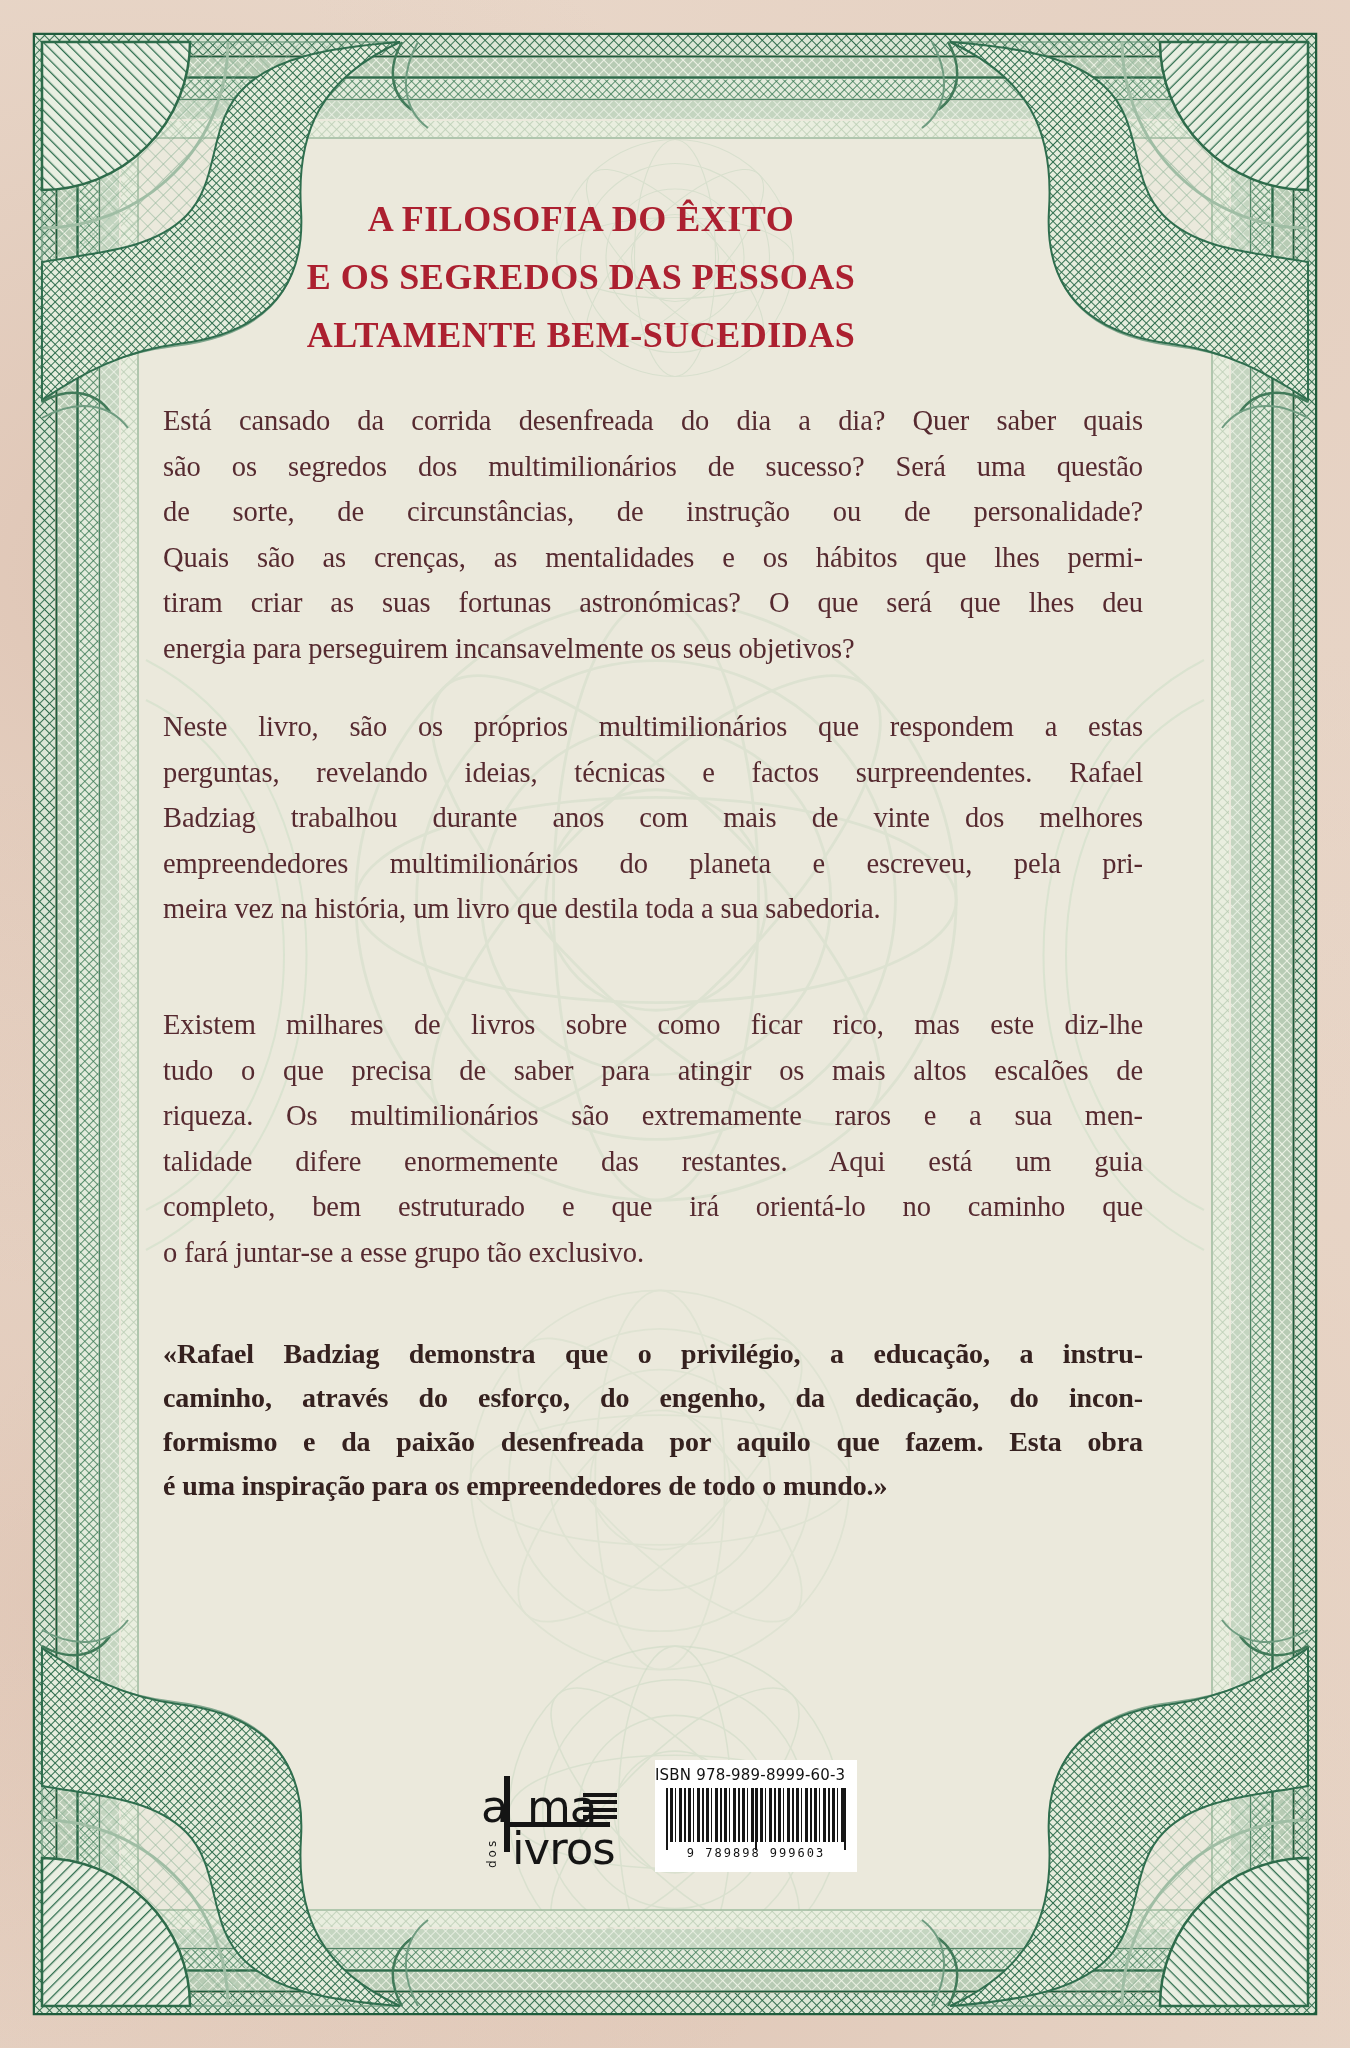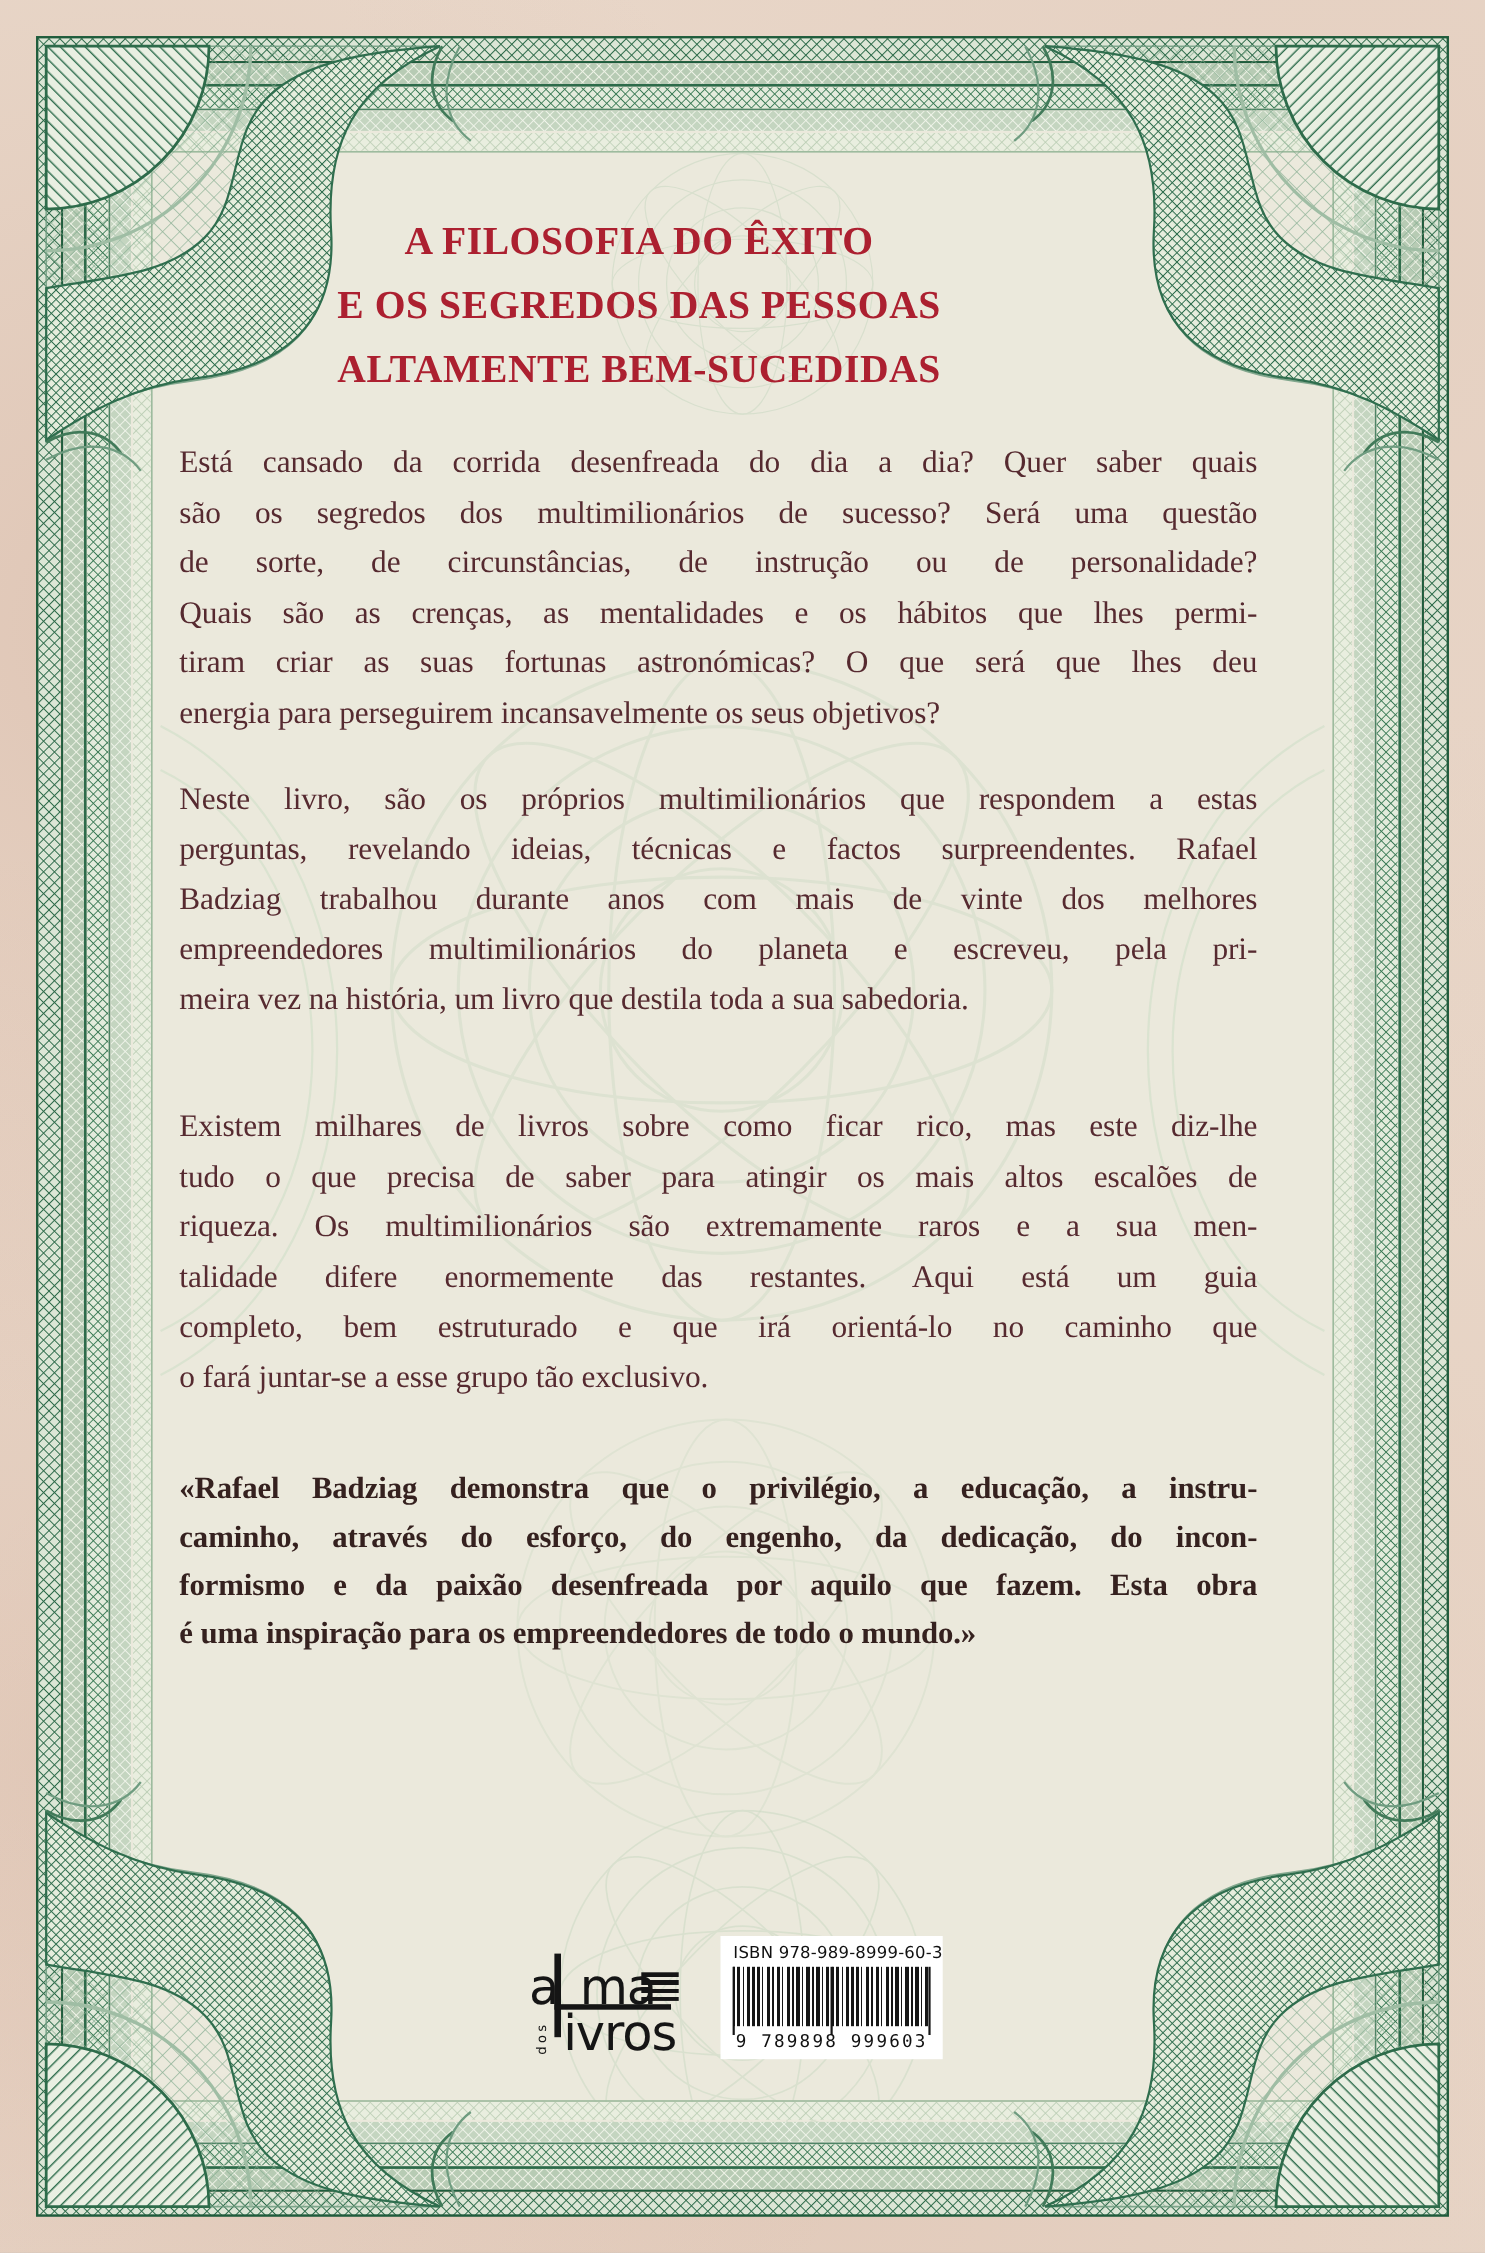--- a/index.html
+++ b/index.html
@@ -53,32 +53,32 @@
     writing-mode:vertical-rl;transform:rotate(180deg);
   }
   .logo-lines{position:absolute;left:102px;top:11px;width:34px;height:26px;
     background:repeating-linear-gradient(#151515 0 4px, transparent 4px 7.4px);}
 
   
   .barcode-box{
     position:absolute;left:655px;top:1760px;width:202px;height:112px;background:#ffffff;
     font-family:"DejaVu Sans", sans-serif;color:#111;
   }
-  .isbn-label{position:absolute;left:0;top:6px;width:202px;text-align:right;
+  .isbn-label{position:absolute;left:0;top:6px;width:202px;text-align:left;
     font-size:15px;letter-spacing:.2px;}
   .bars{
     position:absolute;left:11px;top:28px;width:180px;height:54px;
     background:repeating-linear-gradient(90deg,
       #161616 0 2px, #fff 2px 4px, #161616 4px 7px, #fff 7px 9px,
       #161616 9px 10px, #fff 10px 13px, #161616 13px 16px, #fff 16px 18px);
   }
   .guard{position:absolute;top:28px;width:2px;height:62px;background:#161616;}
   .guard.g1{left:11px;} .guard.g2{left:100px;} .guard.g3{left:189px;}
   .bc-digits{position:absolute;left:0;top:86px;width:202px;text-align:center;
-    font-family:"DejaVu Sans Mono", monospace;font-size:16px;letter-spacing:2px;}
+    font-family:"DejaVu Sans Mono", monospace;font-size:12px;letter-spacing:2px;}
 </style>
 </head>
 <body>
 
 <div class="page">
 
   <svg class="frame-svg" viewBox="0 0 1350 2048" aria-hidden="true">
     <defs>
       <pattern id="latA" width="7" height="7" patternUnits="userSpaceOnUse" patternTransform="rotate(45)">
         <rect width="7" height="7" fill="#dce6d6"></rect>

